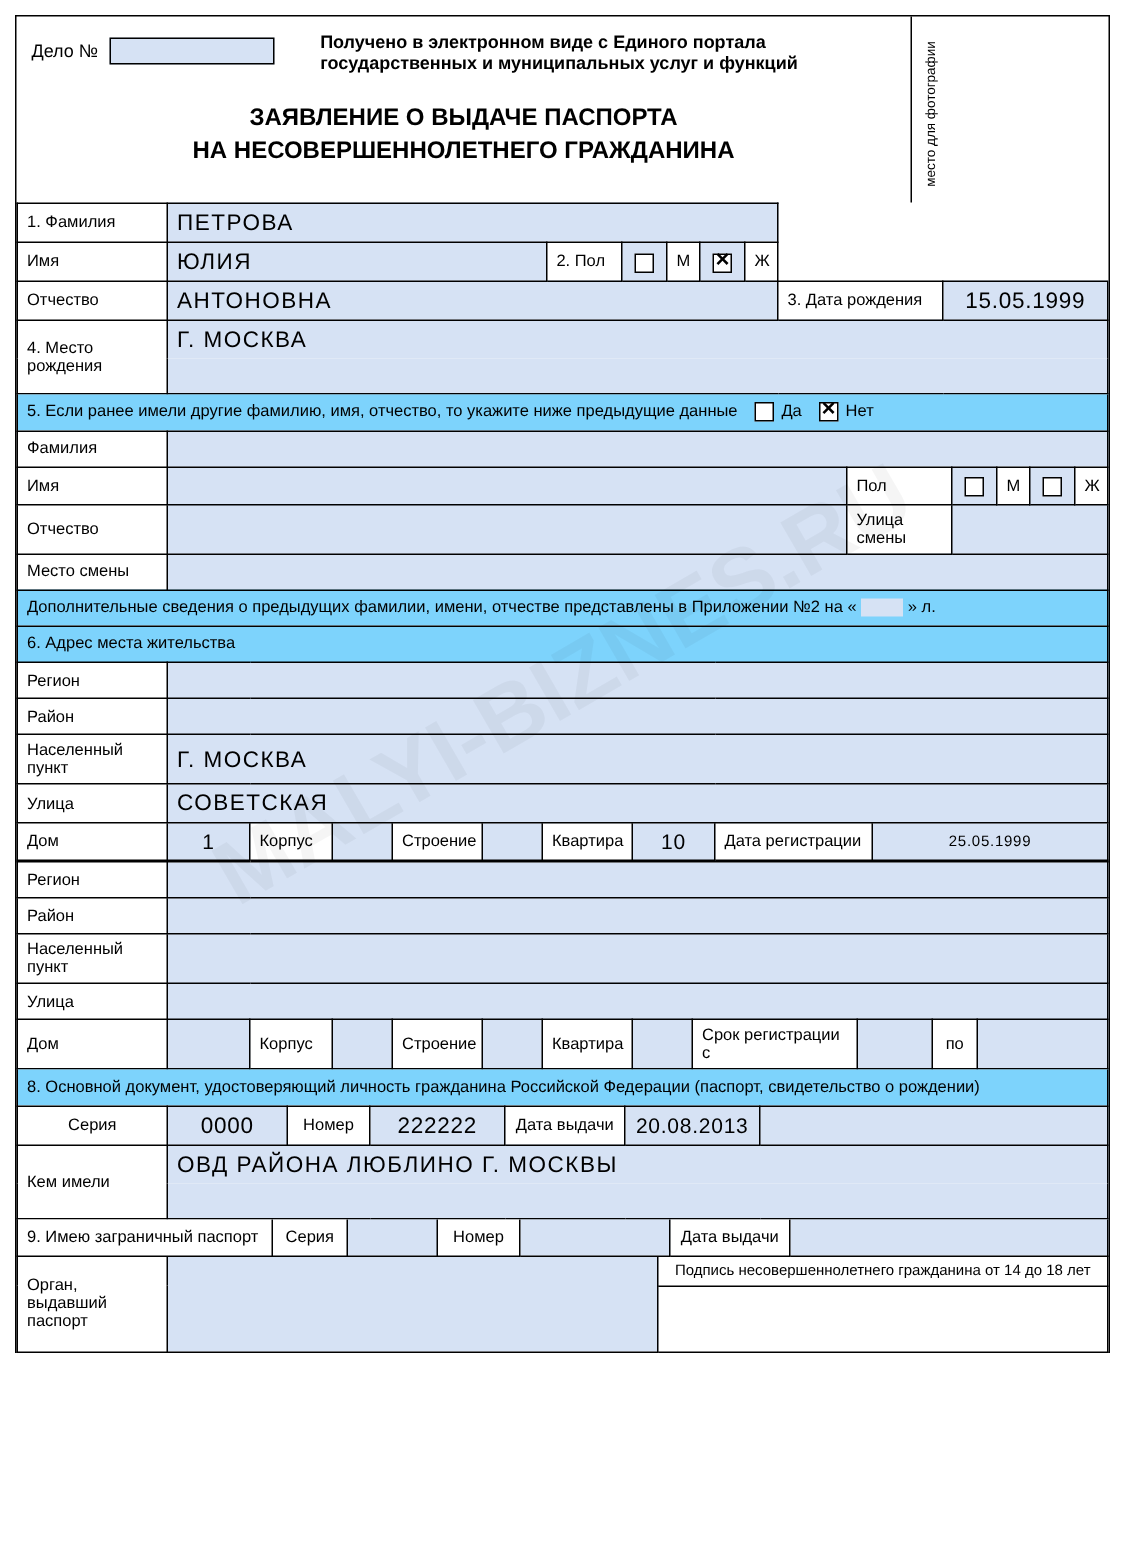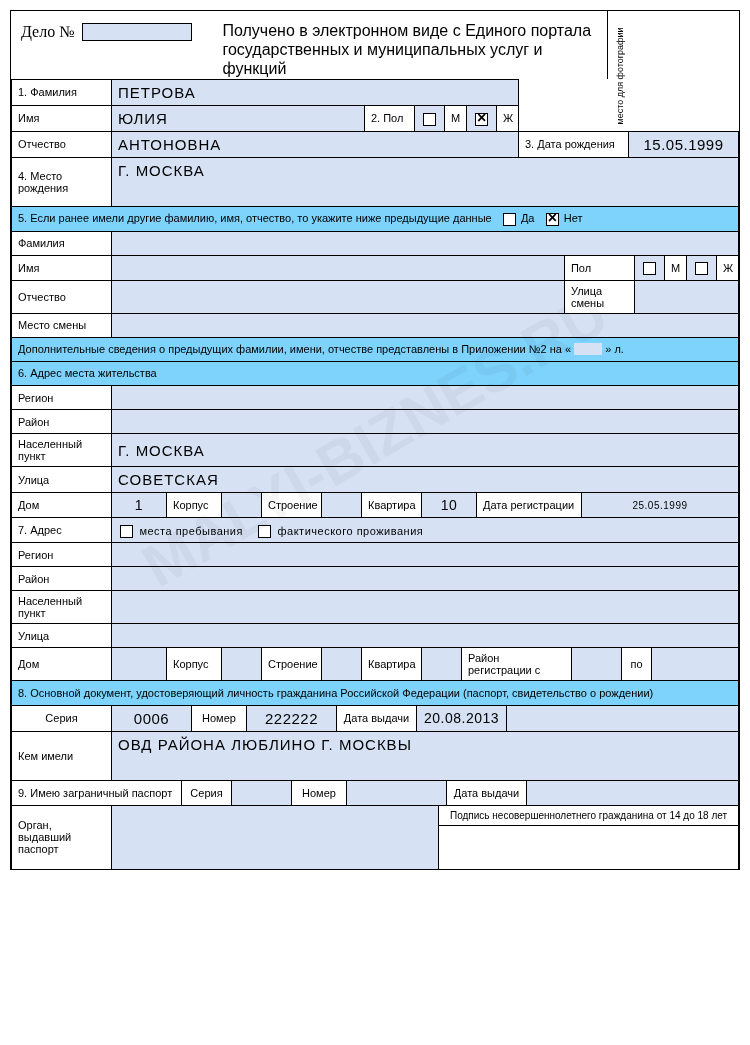--- a/index.html
+++ b/index.html
@@ -16,37 +16,37 @@
     border: 1px solid #000;
     border-bottom: none;
     position: relative;
   }
   .top-area {
     display: flex;
     border-bottom: none;
   }
   .delo {
     display: flex;
-    align-items: flex-start;
+    align-items: center;
     gap: 8px;
     padding: 12px 10px 4px 10px;
-    font-size: 16px;
-    font-family: Liberation Serif, serif;
+    font-size: 12px;
   }
   .delo-field {
     width: 110px;
     height: 18px;
     background: #d6e2f4;
     border: 1px solid #000;
   }
   .header-note {
     padding: 10px 0 0 20px;
-    font-size: 16px;
+    font-size: 12px;
     line-height: 1.2;
     flex: 1;
+    font-weight: bold;
   }
   .photo-box {
     width: 22px;
     border-left: 1px solid #000;
     position: relative;
   }
   .photo-label {
     transform: rotate(-90deg);
     transform-origin: center;
     position: absolute;
@@ -140,20 +140,24 @@
 
   <div style="display:flex;">
     <div style="flex:1;">
       <div class="top-area">
         <div class="delo">
           <span>Дело №</span>
           <span class="delo-field"></span>
         </div>
         <div class="header-note">Получено в электронном виде с Единого портала государственных и муниципальных услуг и функций</div>
       </div>
+      <div class="title">
+        <span>ЗАЯВЛЕНИЕ О ВЫДАЧЕ ПАСПОРТА</span><br>
+        <span>НА НЕСОВЕРШЕННОЛЕТНЕГО ГРАЖДАНИНА</span>
+      </div>
     </div>
     <div class="photo-box">
       <div class="photo-label">место для фотографии</div>
     </div>
     <div style="width:110px;"></div>
   </div>
 
   <table class="form">
     <colgroup>
       <col style="width:100px">
@@ -305,27 +309,20 @@
         <col style="width:60px">
         <col style="width:40px">
         <col style="width:60px">
         <col style="width:40px">
         <col style="width:110px">
         <col style="width:50px">
         <col style="width:30px">
         <col>
     </colgroup>
     <tbody>
-        <tr>
-      <td class="lbl nbt">7. Адрес</td>
-      <td class="fld nbt" colspan="11">
-        <span class="cb"></span>&nbsp;<span style="font-size:11px">места пребывания</span>
-        &nbsp;&nbsp;<span class="cb"></span>&nbsp;<span style="font-size:11px">фактического проживания</span>
-      </td>
-    </tr>
     <tr>
       <td class="lbl">Регион</td>
       <td class="fld" colspan="11"></td>
     </tr>
     <tr>
       <td class="lbl">Район</td>
       <td class="fld" colspan="11"></td>
     </tr>
     <tr>
       <td class="lbl">Населенный пункт</td>
@@ -337,21 +334,21 @@
     </tr>
     <tr>
       <td class="lbl">Дом</td>
       <td class="fld"></td>
       <td class="lbl">Корпус</td>
       <td class="fld"></td>
       <td class="lbl">Строение</td>
       <td class="fld"></td>
       <td class="lbl">Квартира</td>
       <td class="fld"></td>
-      <td class="lbl">Район регистрации с</td>
+      <td class="lbl">Срок регистрации с</td>
       <td class="fld"></td>
       <td class="lbl center">по</td>
       <td class="fld"></td>
     </tr>
   </tbody>
     </table>
 
   <table class="form">
     <colgroup>
       <col style="width:100px">
@@ -361,21 +358,21 @@
         <col style="width:80px">
         <col style="width:90px">
         <col>
     </colgroup>
     <tbody>
         <tr>
           <td class="section-head nbt" colspan="7">8. Основной документ, удостоверяющий личность гражданина Российской Федерации (паспорт, свидетельство о рождении)</td>
         </tr>
     <tr>
       <td class="lbl center">Серия</td>
-      <td class="fld center" style="font-size:15px">0006</td>
+      <td class="fld center" style="font-size:15px">0000</td>
       <td class="lbl center">Номер</td>
       <td class="fld center" style="font-size:15px">222222</td>
       <td class="lbl center">Дата выдачи</td>
       <td class="fld center" style="font-size:14px">20.08.2013</td>
       <td class="fld"></td>
     </tr>
     <tr>
       <td class="lbl tall" rowspan="2">Кем имели</td>
       <td class="fld val-strong nbb" colspan="6">ОВД РАЙОНА ЛЮБЛИНО Г. МОСКВЫ</td>
     </tr>

